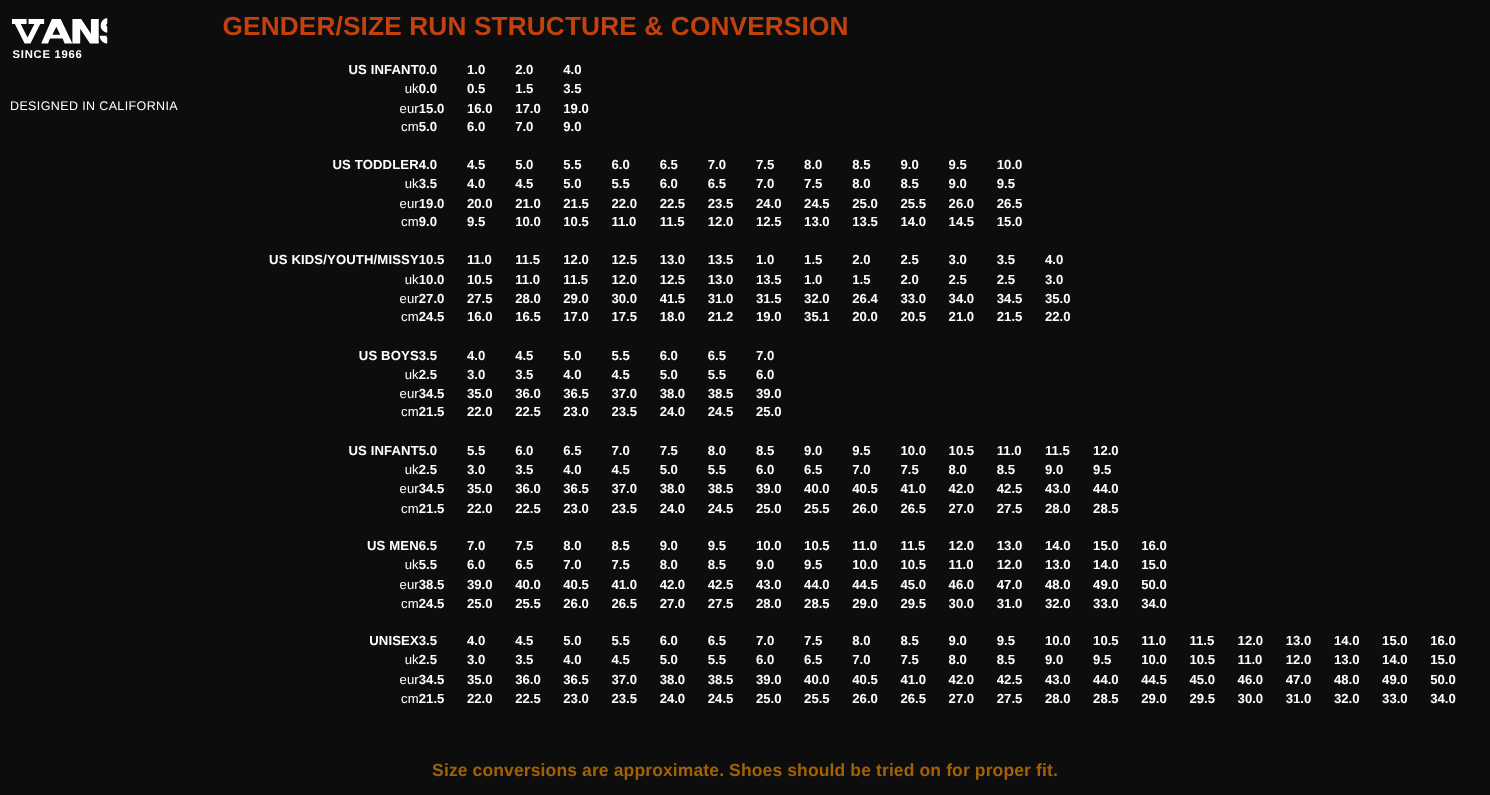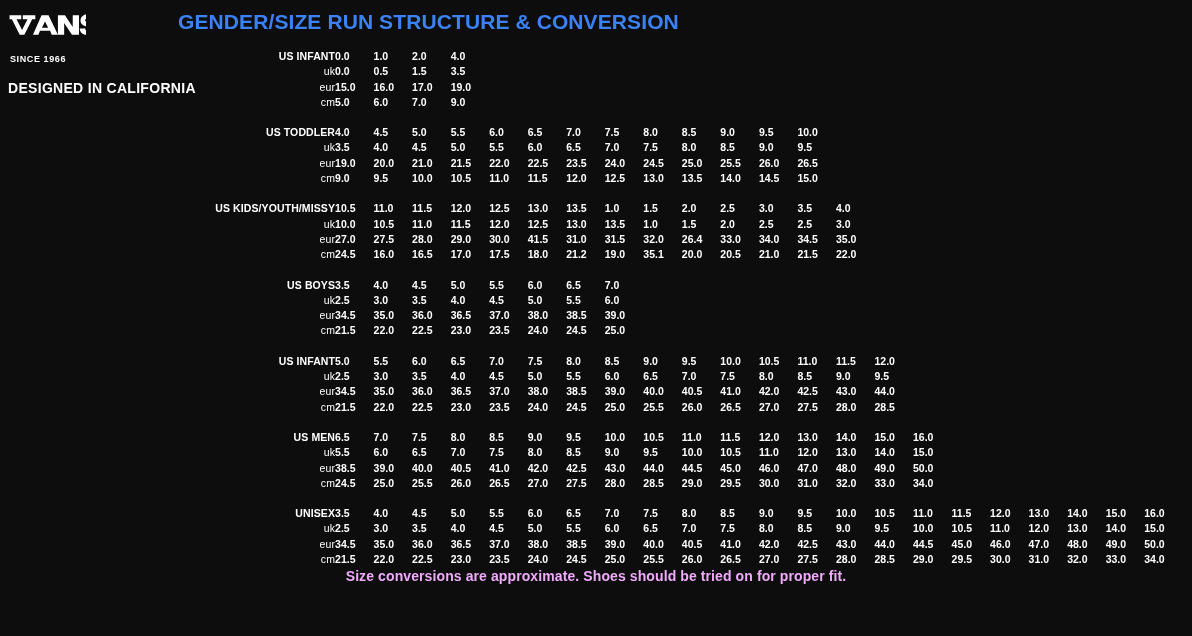--- a/index.html
+++ b/index.html
@@ -26,46 +26,46 @@
     left: 8px;
     top: 12px;
     width: 160px;
   }
   .vans-logo {
     display: block;
     width: 78px;
     height: 26px;
   }
   .since {
-    margin-top: 16px;
+    margin-top: 0;
     font-size: 9px;
     font-weight: bold;
     letter-spacing: 0.6px;
     color: #ffffff;
     padding-left: 2px;
   }
   .designed {
     position: absolute;
     left: 0px;
     top: 68px;
-    font-size: 14px;
-    font-weight: bold;
+    font-size: 10px;
+    font-weight: normal;
     letter-spacing: 0.3px;
     color: #ffffff;
     white-space: nowrap;
   }
   
   .title {
     position: absolute;
     left: 178px;
     top: 10px;
     font-size: 21px;
     font-weight: bold;
     letter-spacing: 0.1px;
-    color: #3b82f6;
+    color: #c2410c;
   }
   
   .chart {
     position: absolute;
     left: 178px;
     top: 50px;
     width: 1005px;
   }
   table.sizetable {
     border-collapse: collapse;
@@ -93,25 +93,25 @@
     text-align: left;
   }
   tr.spacer td {
     height: 15px;
   }
   
   .footer {
     position: absolute;
     left: 0;
     right: 0;
-    top: 568px;
+    top: 608px;
     text-align: center;
     font-size: 14px;
     font-weight: bold;
-    color: #f0abfc;
+    color: #a16207;
     letter-spacing: 0.1px;
   }
 </style>
 </head>
 <body>
 
 <div class="page">
 
   <div class="brand">
     <svg class="vans-logo" viewBox="0 0 200 62" aria-hidden="true">

